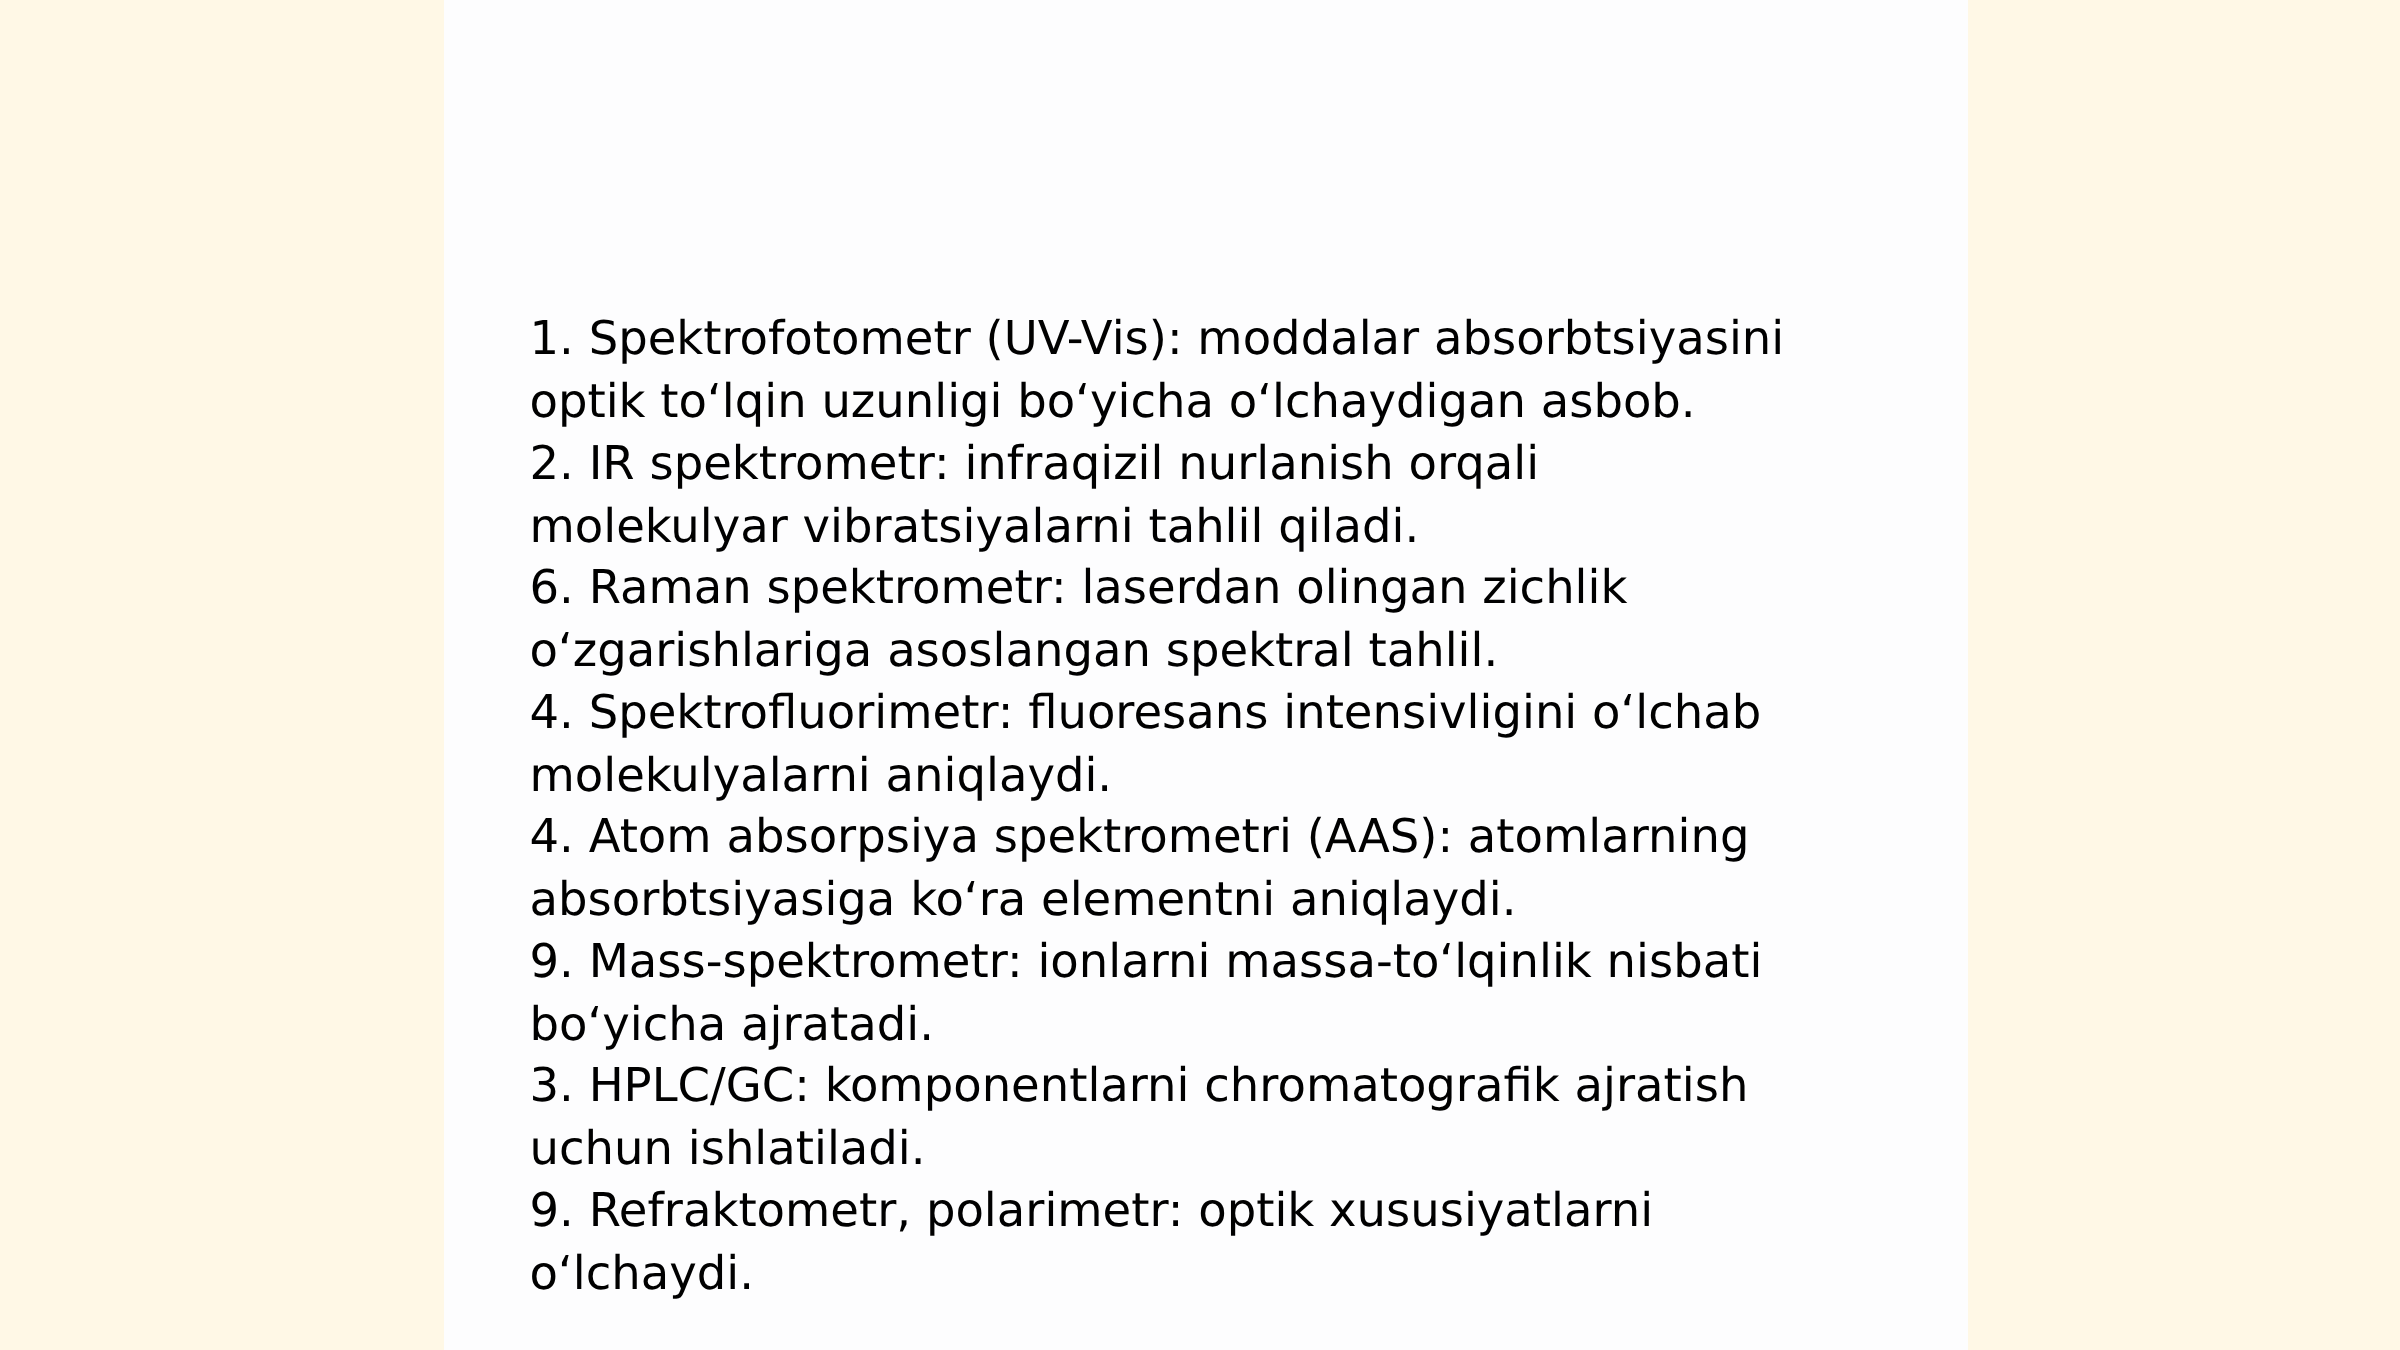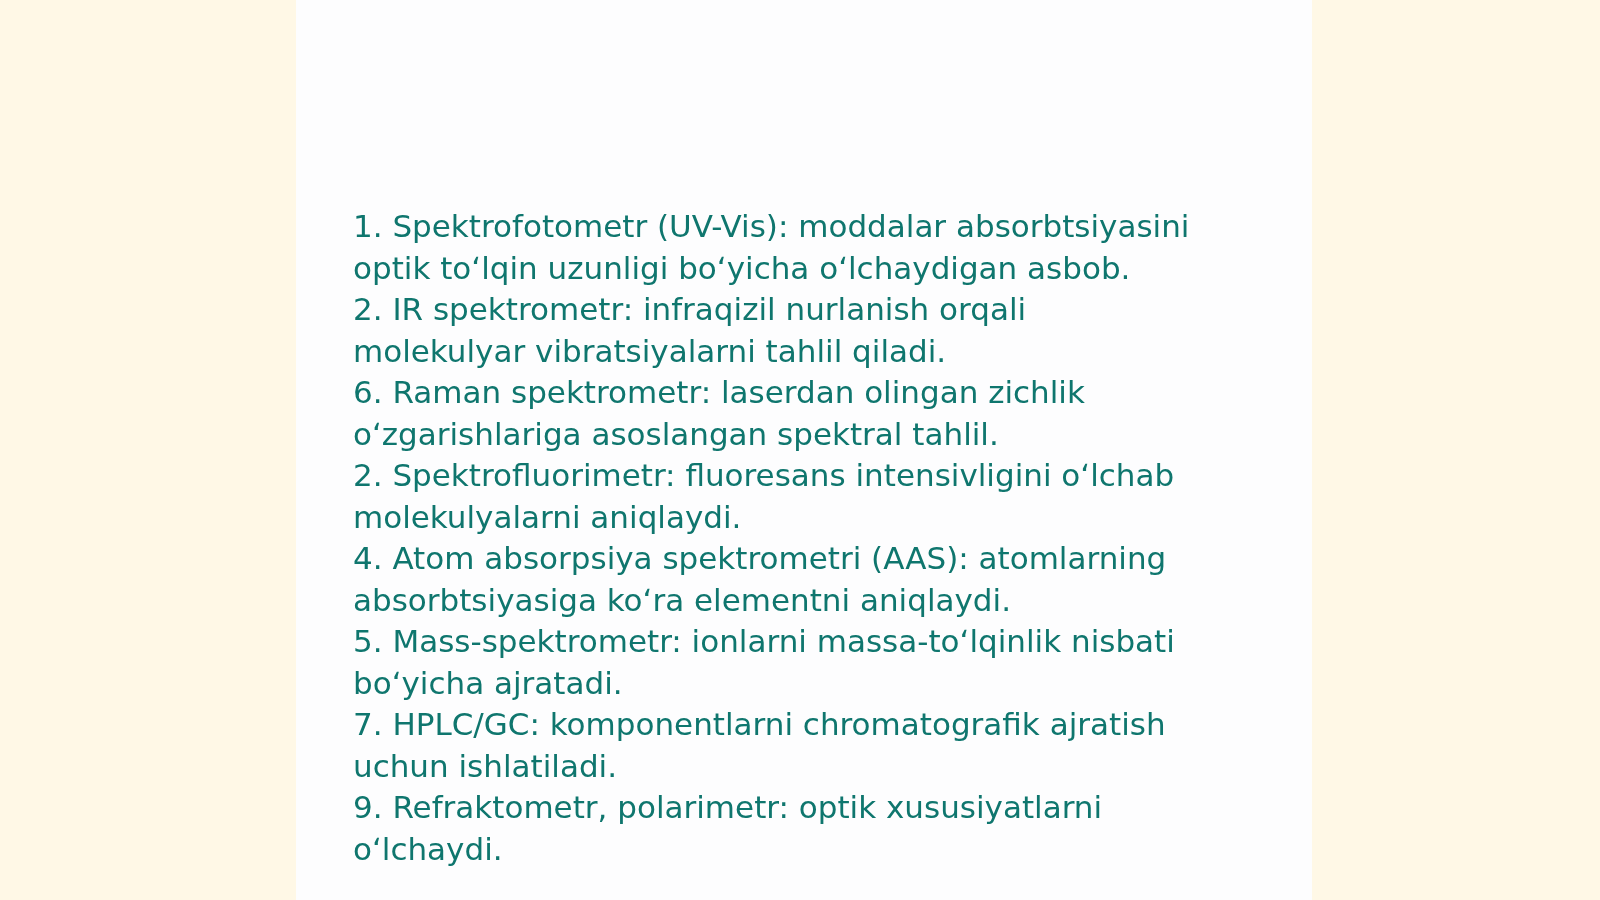--- a/index.html
+++ b/index.html
@@ -23,46 +23,46 @@
     top: 0;
     width: 1016px;
     height: 900px;
     background: #FDFDFE;
   }
   .instrument-list {
     position: absolute;
     left: 57px;
     top: 206px;
     width: 950px;
-    color: #0f766e;
+    color: #000000;
     font-size: 31px;
     line-height: 41.5px;
     letter-spacing: 0;
   }
   .list-item {
     white-space: pre-line;
   }
 </style>
 </head>
 <body>
 
 <div class="page">
   <div class="content-panel">
     <div class="instrument-list">
       <div class="list-item">1. Spektrofotometr (UV-Vis): moddalar absorbtsiyasini
 optik toʻlqin uzunligi boʻyicha oʻlchaydigan asbob.</div>
       <div class="list-item">2. IR spektrometr: infraqizil nurlanish orqali
 molekulyar vibratsiyalarni tahlil qiladi.</div>
       <div class="list-item">6. Raman spektrometr: laserdan olingan zichlik
 oʻzgarishlariga asoslangan spektral tahlil.</div>
-      <div class="list-item">2. Spektrofluorimetr: fluoresans intensivligini oʻlchab
+      <div class="list-item">4. Spektrofluorimetr: fluoresans intensivligini oʻlchab
 molekulyalarni aniqlaydi.</div>
       <div class="list-item">4. Atom absorpsiya spektrometri (AAS): atomlarning
 absorbtsiyasiga koʻra elementni aniqlaydi.</div>
-      <div class="list-item">5. Mass-spektrometr: ionlarni massa-toʻlqinlik nisbati
+      <div class="list-item">9. Mass-spektrometr: ionlarni massa-toʻlqinlik nisbati
 boʻyicha ajratadi.</div>
-      <div class="list-item">7. HPLC/GC: komponentlarni chromatografik ajratish
+      <div class="list-item">3. HPLC/GC: komponentlarni chromatografik ajratish
 uchun ishlatiladi.</div>
       <div class="list-item">9. Refraktometr, polarimetr: optik xususiyatlarni
 oʻlchaydi.</div>
     </div>
   </div>
 </div>
 
 </body></html>

